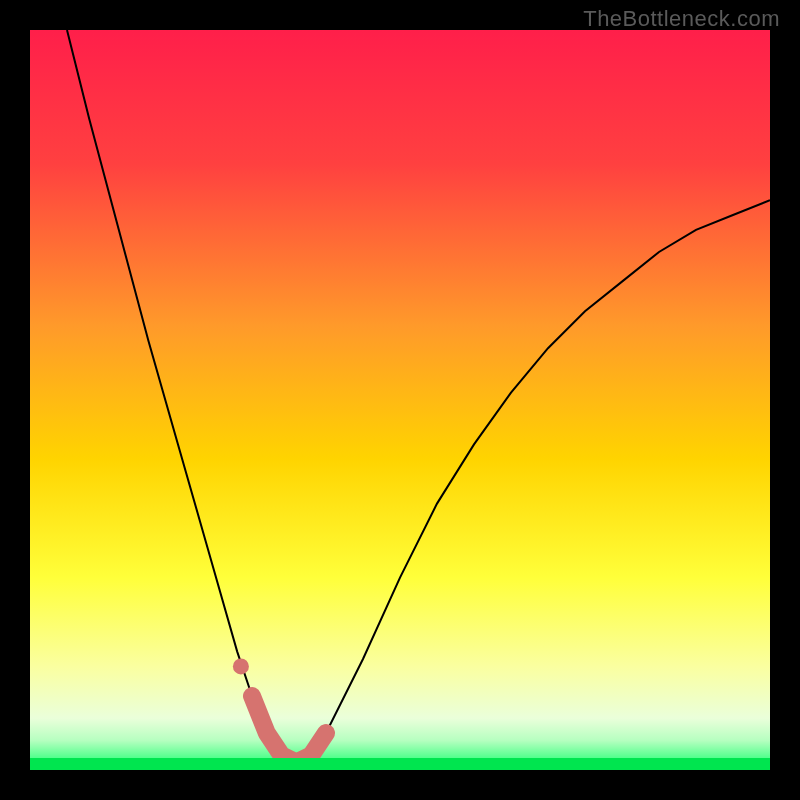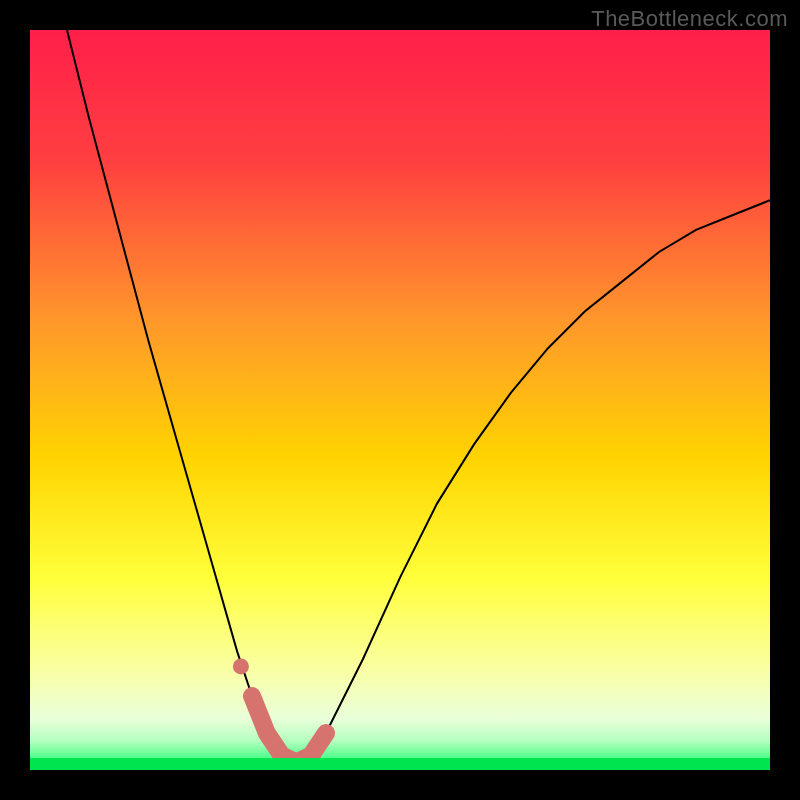--- a/index.html
+++ b/index.html
@@ -20,21 +20,21 @@
     box-sizing: border-box;
     overflow: hidden;
   }
   .bg {
     position: absolute;
     left: 0; top: 0; right: 0; bottom: 0;
   }
   .watermark {
     position: absolute;
     top: 6px;
-    right: 12px;
+    right: 20px;
     color: #5a5a5a;
     font-size: 22px;
     font-weight: 500;
     letter-spacing: 0.5px;
   }
   svg.curves {
     position: absolute;
     left: 0; top: 0;
     width: 740px;
     height: 740px;

